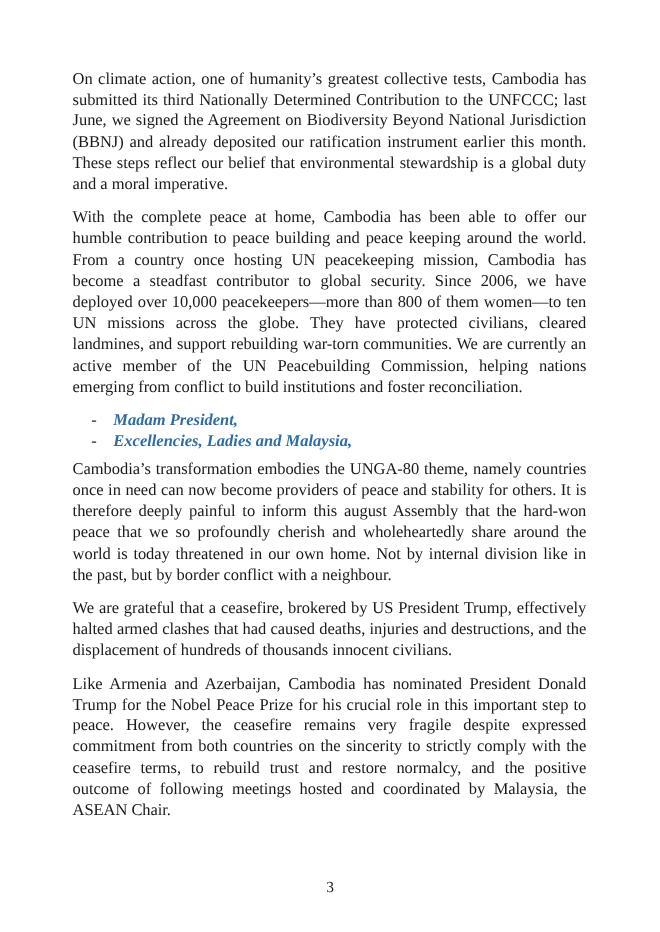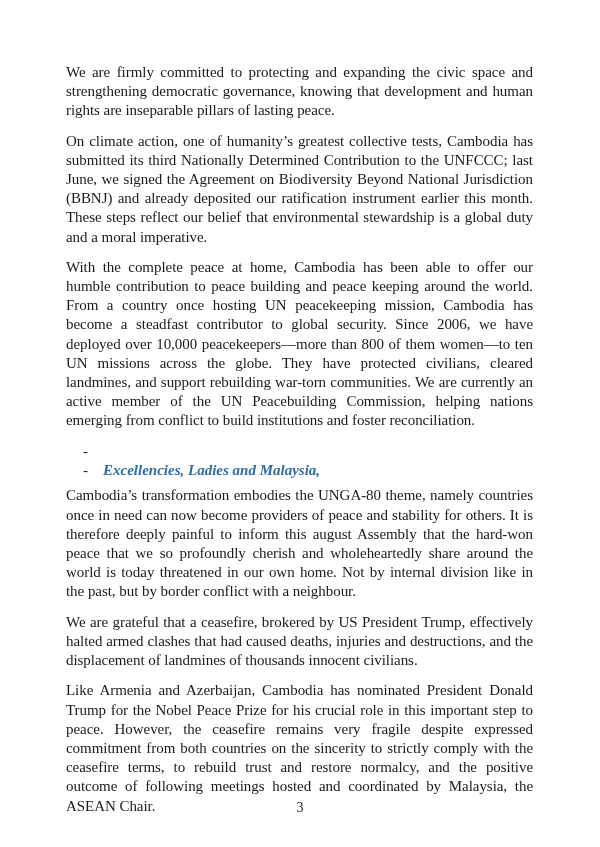--- a/index.html
+++ b/index.html
@@ -57,32 +57,32 @@
       top: 800px;
       text-align: center;
       font-size: 14px;
       color: #222;
     }
   </style>
 </head>
 <body>
 
 <div class="page">
-  <p class="para">We are firmly committed to protecting and expanding the civic space and strengthening democratic governance, knowing that development and human rights are inseparable pillars of lasting peace.</p>
   <p class="para">On climate action, one of humanity’s greatest collective tests, Cambodia has submitted its third Nationally Determined Contribution to the UNFCCC; last June, we signed the Agreement on Biodiversity Beyond National Jurisdiction (BBNJ) and already deposited our ratification instrument earlier this month. These steps reflect our belief that environmental stewardship is a global duty and a moral imperative.</p>
   <p class="para">With the complete peace at home, Cambodia has been able to offer our humble contribution to peace building and peace keeping around the world. From a country once hosting UN peacekeeping mission, Cambodia has become a steadfast contributor to global security. Since 2006, we have deployed over 10,000 peacekeepers—more than 800 of them women—to ten UN missions across the globe. They have protected civilians, cleared landmines, and support rebuilding war-torn communities. We are currently an active member of the UN Peacebuilding Commission, helping nations emerging from conflict to build institutions and foster reconciliation.</p>
 
   <ul class="salutations">
     <li class="salutation">
       <span class="dash">-</span>
+      <span>Madam President,</span>
     </li>
     <li class="salutation">
       <span class="dash">-</span>
       <span>Excellencies, Ladies and Malaysia,</span>
     </li>
   </ul>
 
   <p class="para">Cambodia’s transformation embodies the UNGA-80 theme, namely countries once in need can now become providers of peace and stability for others. It is therefore deeply painful to inform this august Assembly that the hard-won peace that we so profoundly cherish and wholeheartedly share around the world is today threatened in our own home. Not by internal division like in the past, but by border conflict with a neighbour.</p>
-  <p class="para">We are grateful that a ceasefire, brokered by US President Trump, effectively halted armed clashes that had caused deaths, injuries and destructions, and the displacement of landmines of thousands innocent civilians.</p>
+  <p class="para">We are grateful that a ceasefire, brokered by US President Trump, effectively halted armed clashes that had caused deaths, injuries and destructions, and the displacement of hundreds of thousands innocent civilians.</p>
   <p class="para">Like Armenia and Azerbaijan, Cambodia has nominated President Donald Trump for the Nobel Peace Prize for his crucial role in this important step to peace. However, the ceasefire remains very fragile despite expressed commitment from both countries on the sincerity to strictly comply with the ceasefire terms, to rebuild trust and restore normalcy, and the positive outcome of following meetings hosted and coordinated by Malaysia, the ASEAN Chair.</p>
 </div>
 
 <div class="page-number">3</div>
 
 </body></html>

